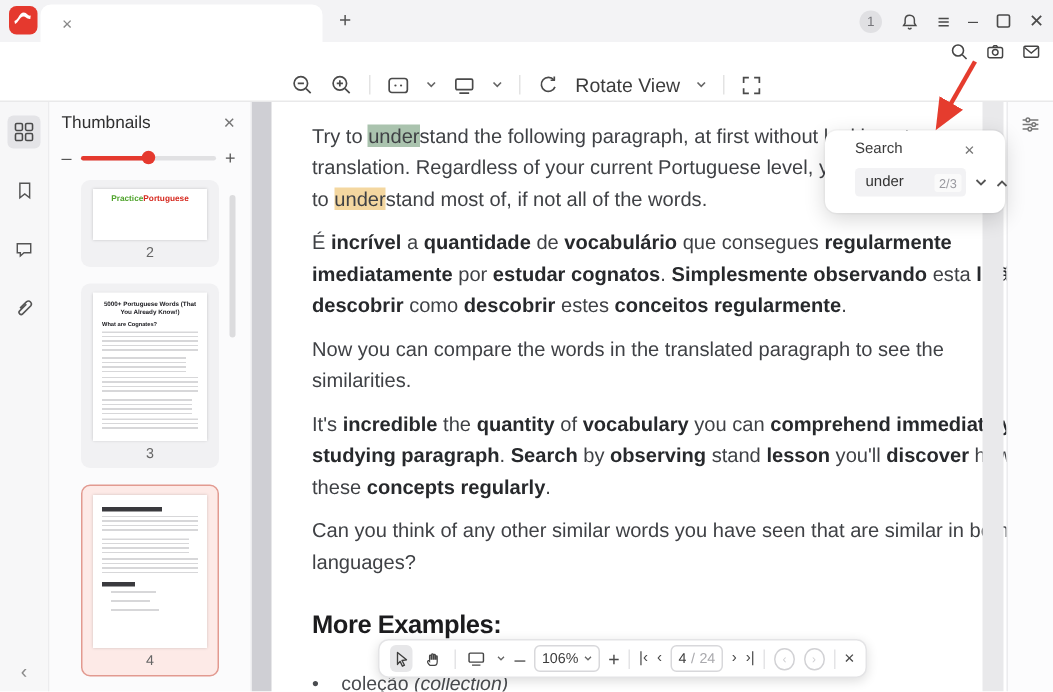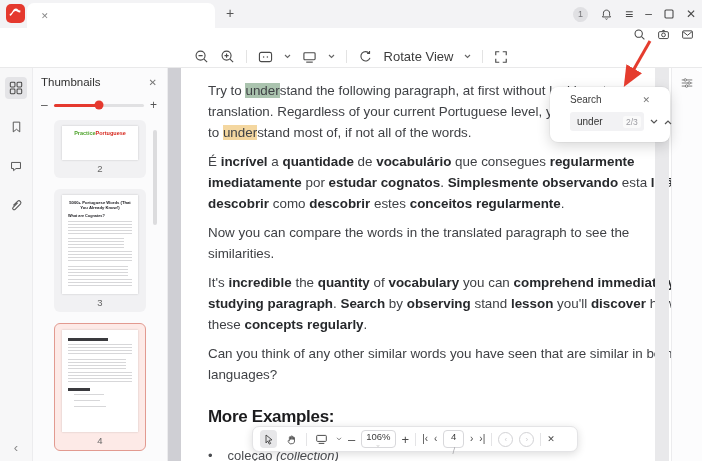--- a/index.html
+++ b/index.html
@@ -94,21 +94,21 @@
   .sp-input{border:none;background:transparent;outline:none;width:46px;font-size:10px;color:#333;font-family:"Liberation Sans",sans-serif;padding:0;}
   .sp-counter{margin-left:auto;font-size:8.5px;color:#9a9aa0;background:#fafafa;border-radius:2px;padding:1px 3px;}
   .sp-nav{color:#555;}
   
   .bottombar{position:absolute;left:252px;top:426px;width:326px;height:26px;background:#fff;border:1px solid #e4e4e6;
       border-radius:7px;box-shadow:0 2px 8px rgba(0,0,0,.14);z-index:45;display:flex;align-items:center;
       padding:0 7px;box-sizing:border-box;gap:6px;}
   .bb-btn{display:flex;align-items:center;justify-content:center;width:17px;height:18px;border-radius:4px;color:#444;}
   .bb-btn.active{background:#e7e7e9;}
   .bb-box{height:18px;border:1px solid #d8d8db;border-radius:4px;display:flex;align-items:center;
-          font-size:9.5px;color:#3c3c3c;padding:0 4px;gap:3px;box-sizing:border-box;flex-direction:column;}
+          font-size:9.5px;color:#3c3c3c;padding:0 4px;gap:3px;box-sizing:border-box;}
   .bb-glyph{font-size:10px;color:#4a4a4a;line-height:1;}
   .bb-sep{width:1px;height:13px;background:#e4e4e6;}
   .pg-total{color:#a9a9ad;}
   .hist{width:13px;height:13px;border:1px solid #d2d2d5;border-radius:50%;display:flex;align-items:center;justify-content:center;
         color:#cfcfd2;font-size:8px;}
   .arrow-overlay{position:absolute;left:604px;top:33px;z-index:50;pointer-events:none;}
 </style>
 </head>
 <body>
 

